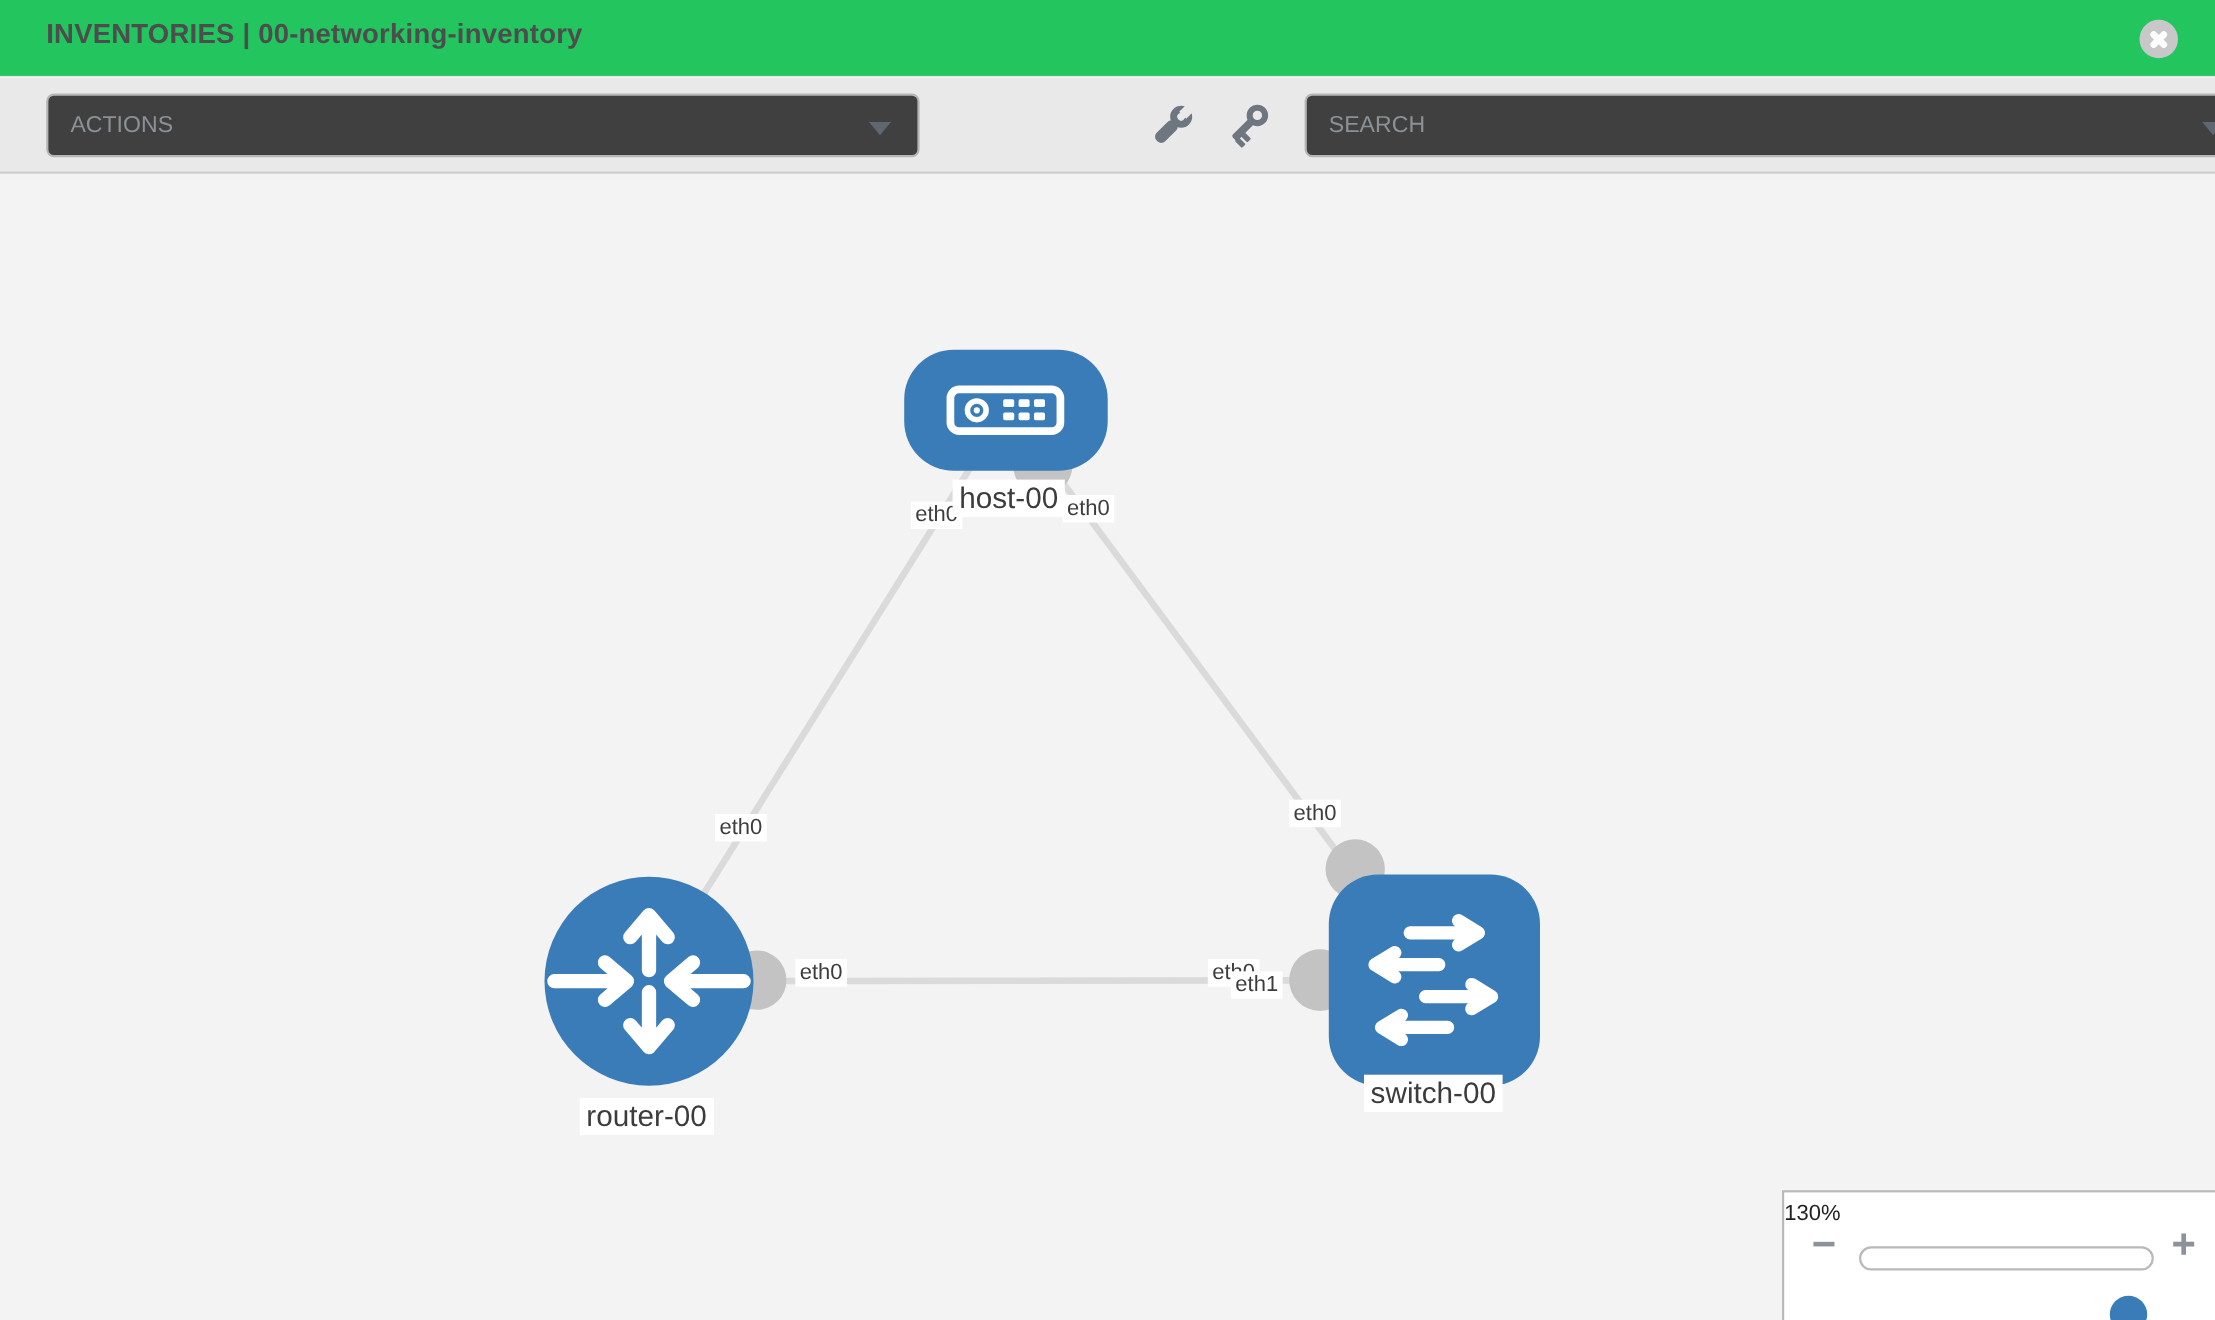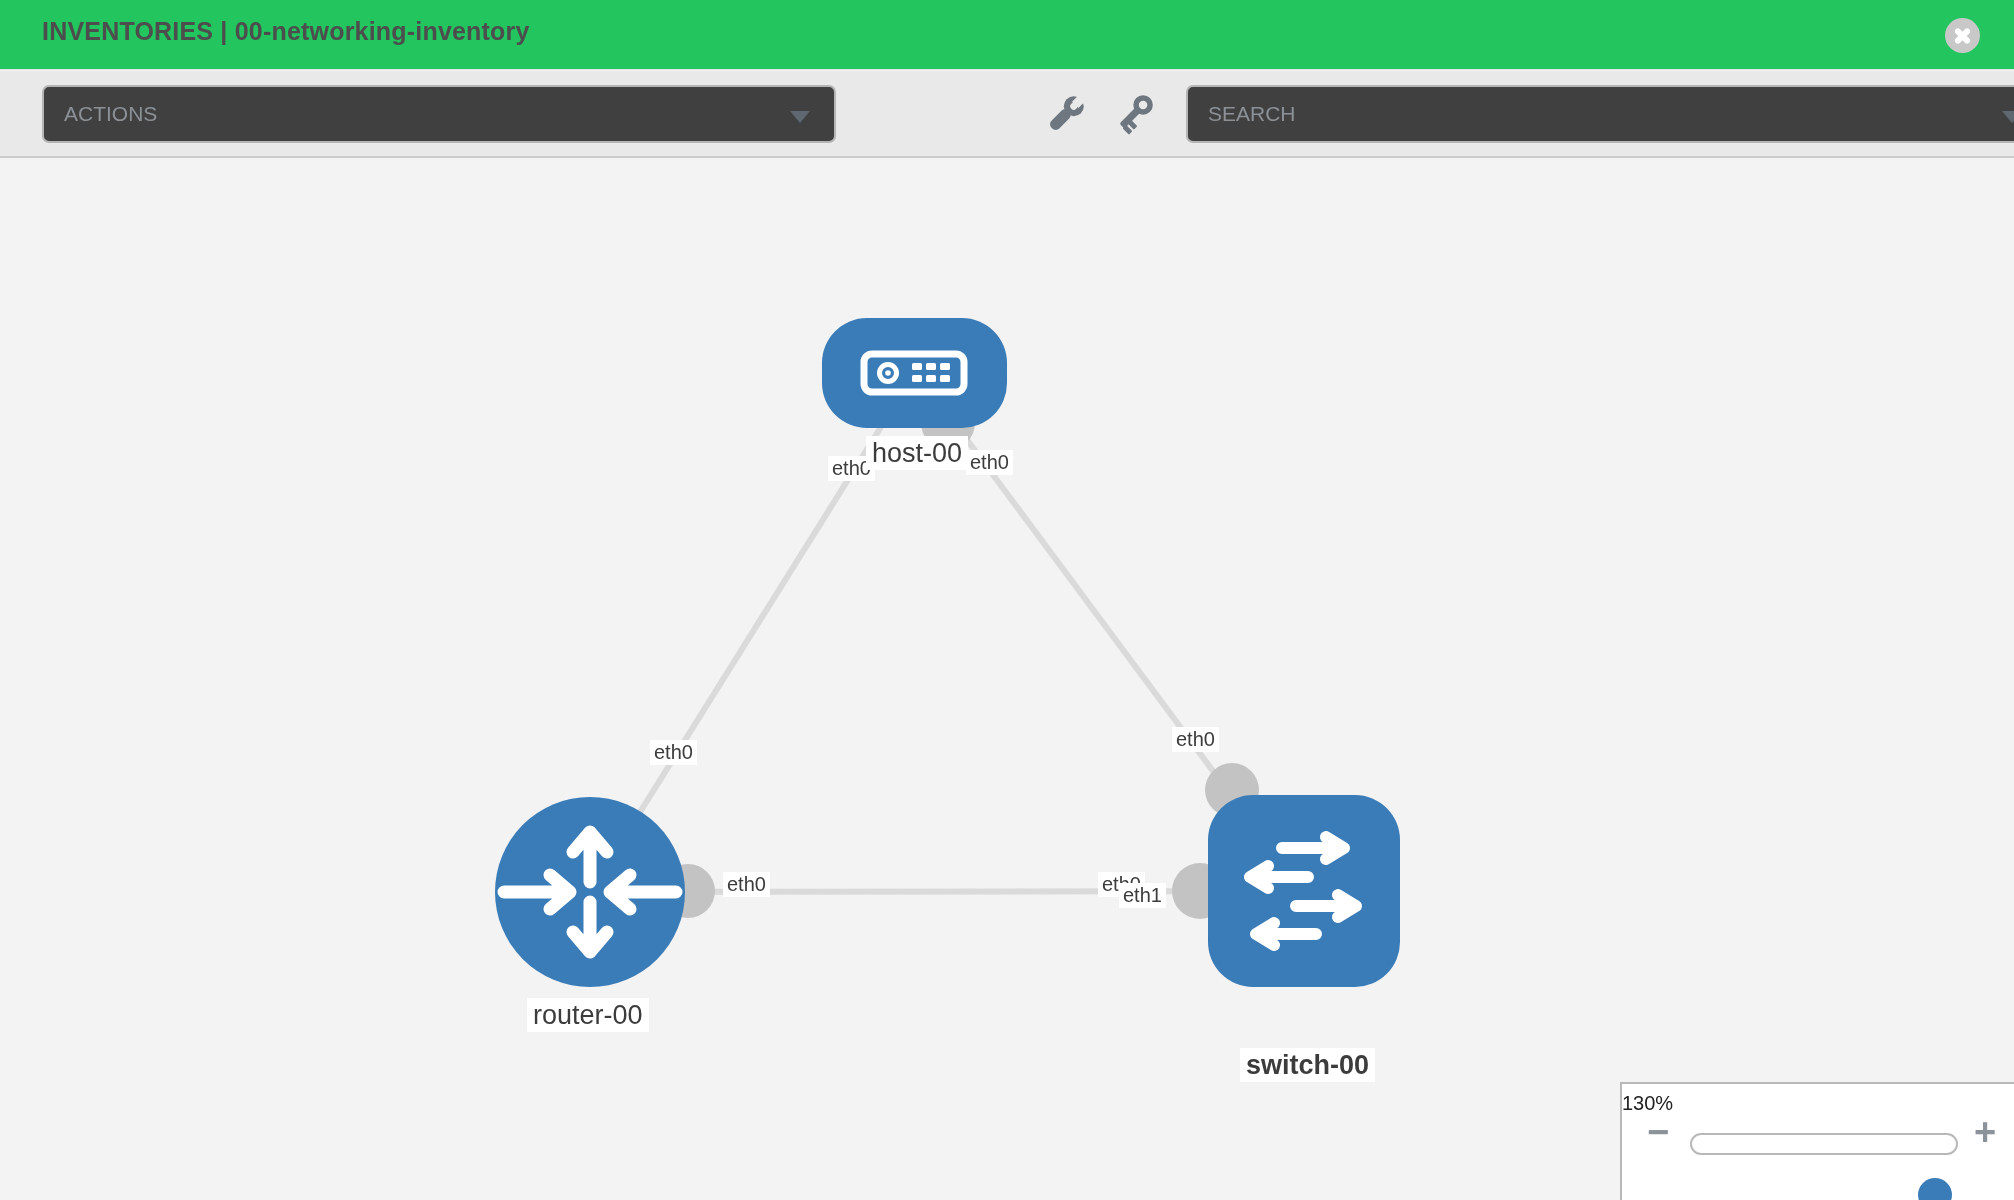--- a/index.html
+++ b/index.html
@@ -144,21 +144,21 @@
 <div class="lbl eth-lbl" style="left:966px;  top:450px;">eth0</div>
 
 <div class="lbl eth-lbl" style="left:650px;  top:740px;">eth0</div>
 <div class="lbl eth-lbl" style="left:1172px; top:727px;">eth0</div>
 
 <div class="lbl eth-lbl" style="left:723px;  top:872px;">eth0</div>
 <div class="lbl eth-lbl" style="left:1098px; top:872px;">eth0</div>
 <div class="lbl eth-lbl" style="left:1119px; top:872px;margin-top:11px;">eth1</div>
 
 <div class="lbl node-lbl" style="left:527px;  top:998px;">router-00</div>
-<div class="lbl node-lbl" style="left:1240px; top:1048px;font-weight:bold;">switch-00</div>
+<div class="lbl node-lbl" style="left:1240px; top:977px;">switch-00</div>
 
 <div class="zoombox">
   <div class="zoom-level">130%</div>
   <div class="zoom-minus">−</div>
   <div class="zoom-track">
     <div class="zoom-thumb"></div>
   </div>
   <div class="zoom-plus">+</div>
 </div>
 

